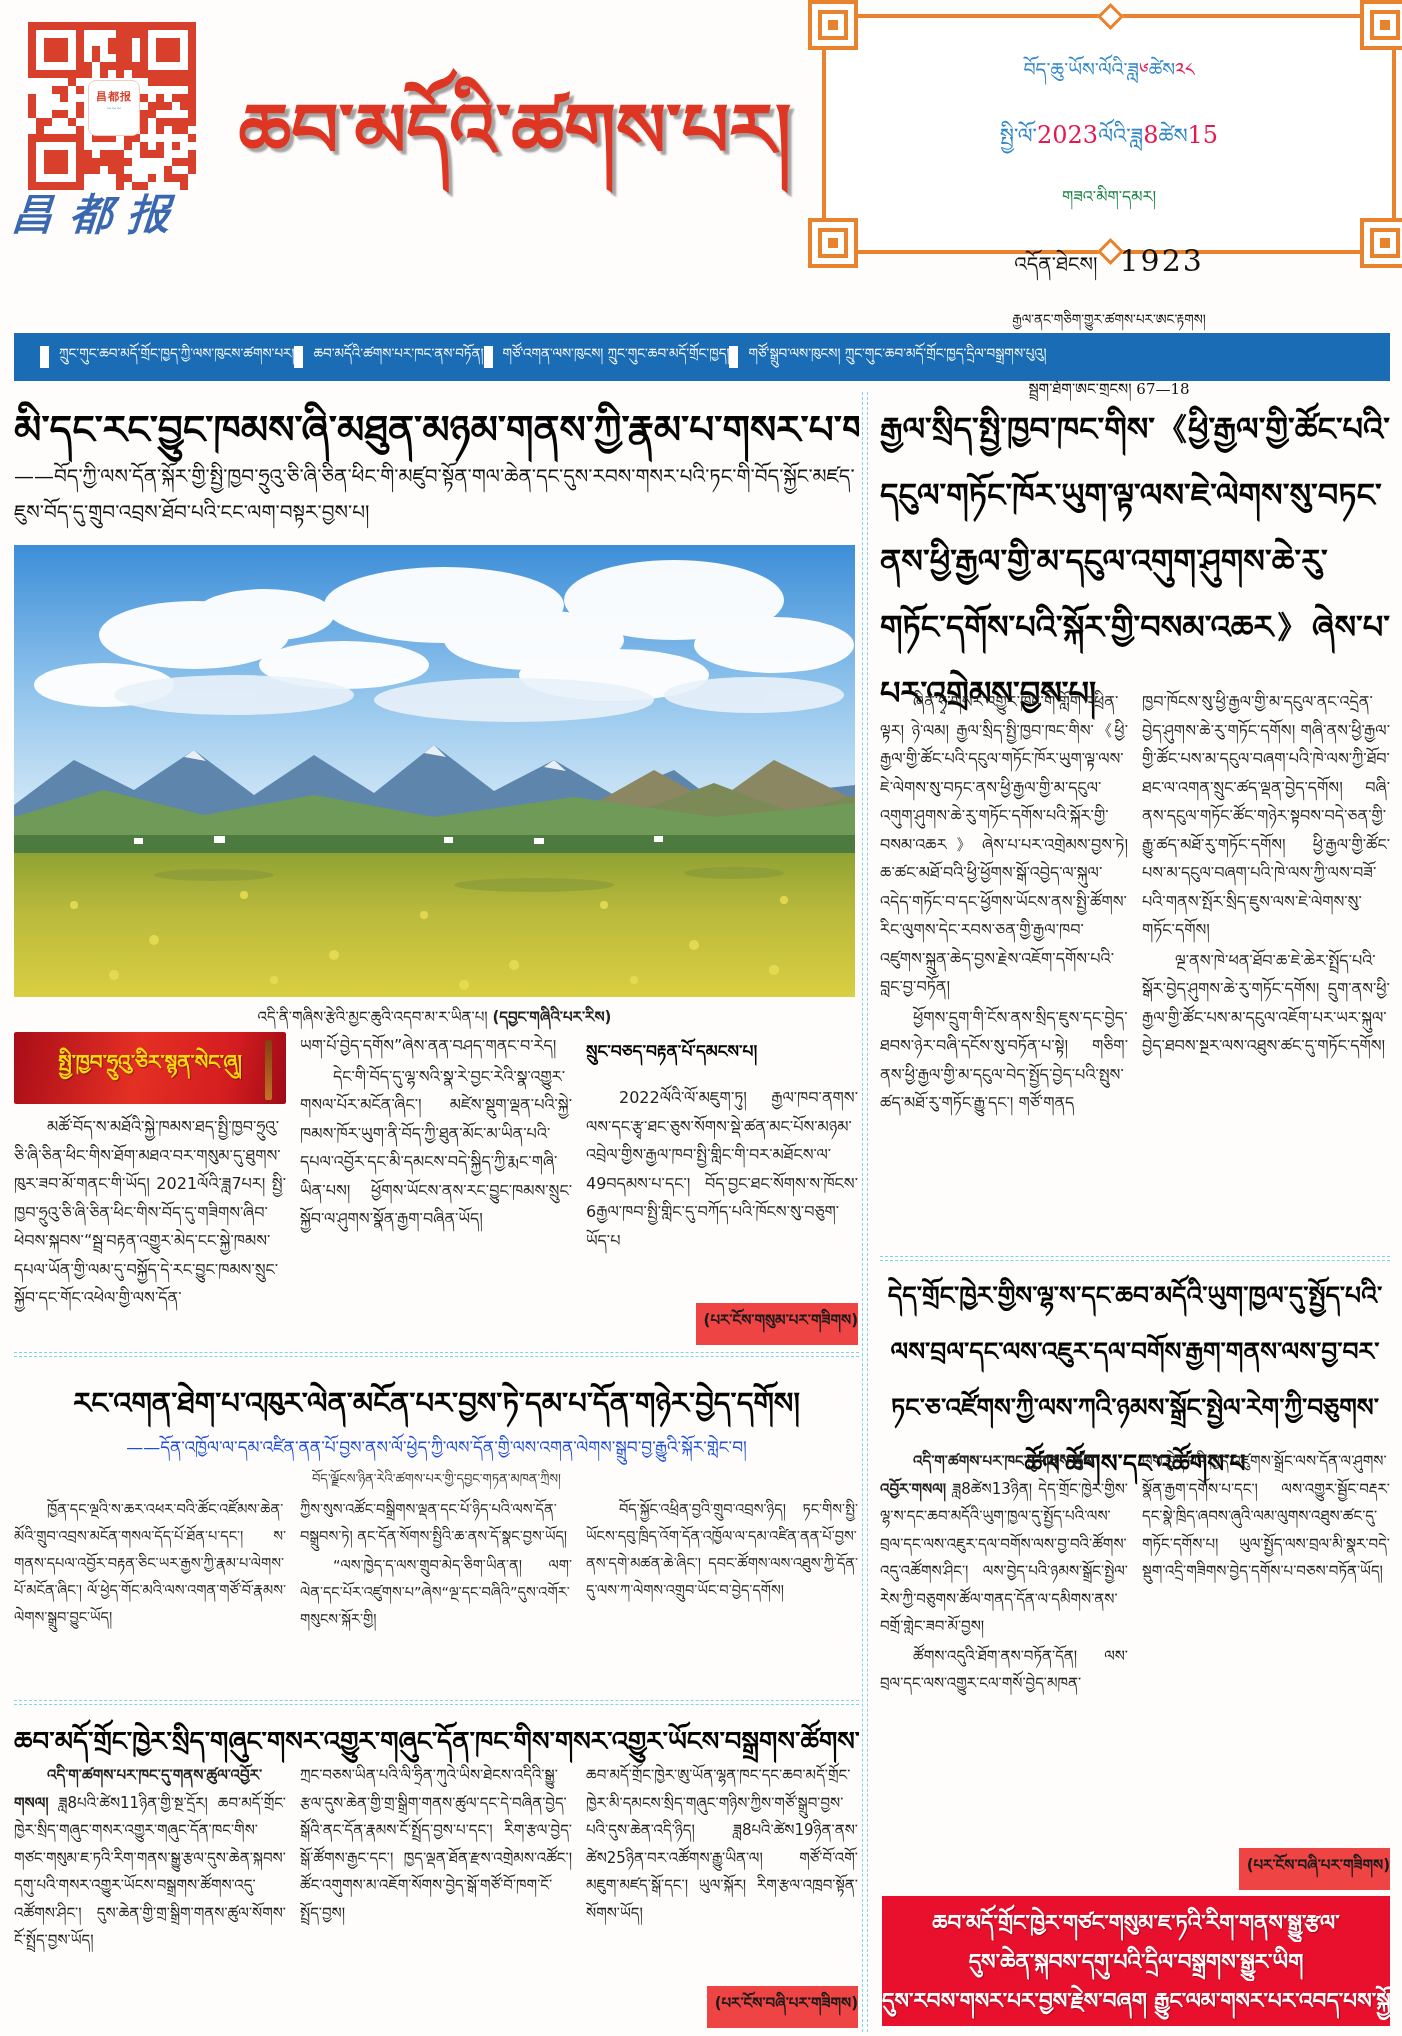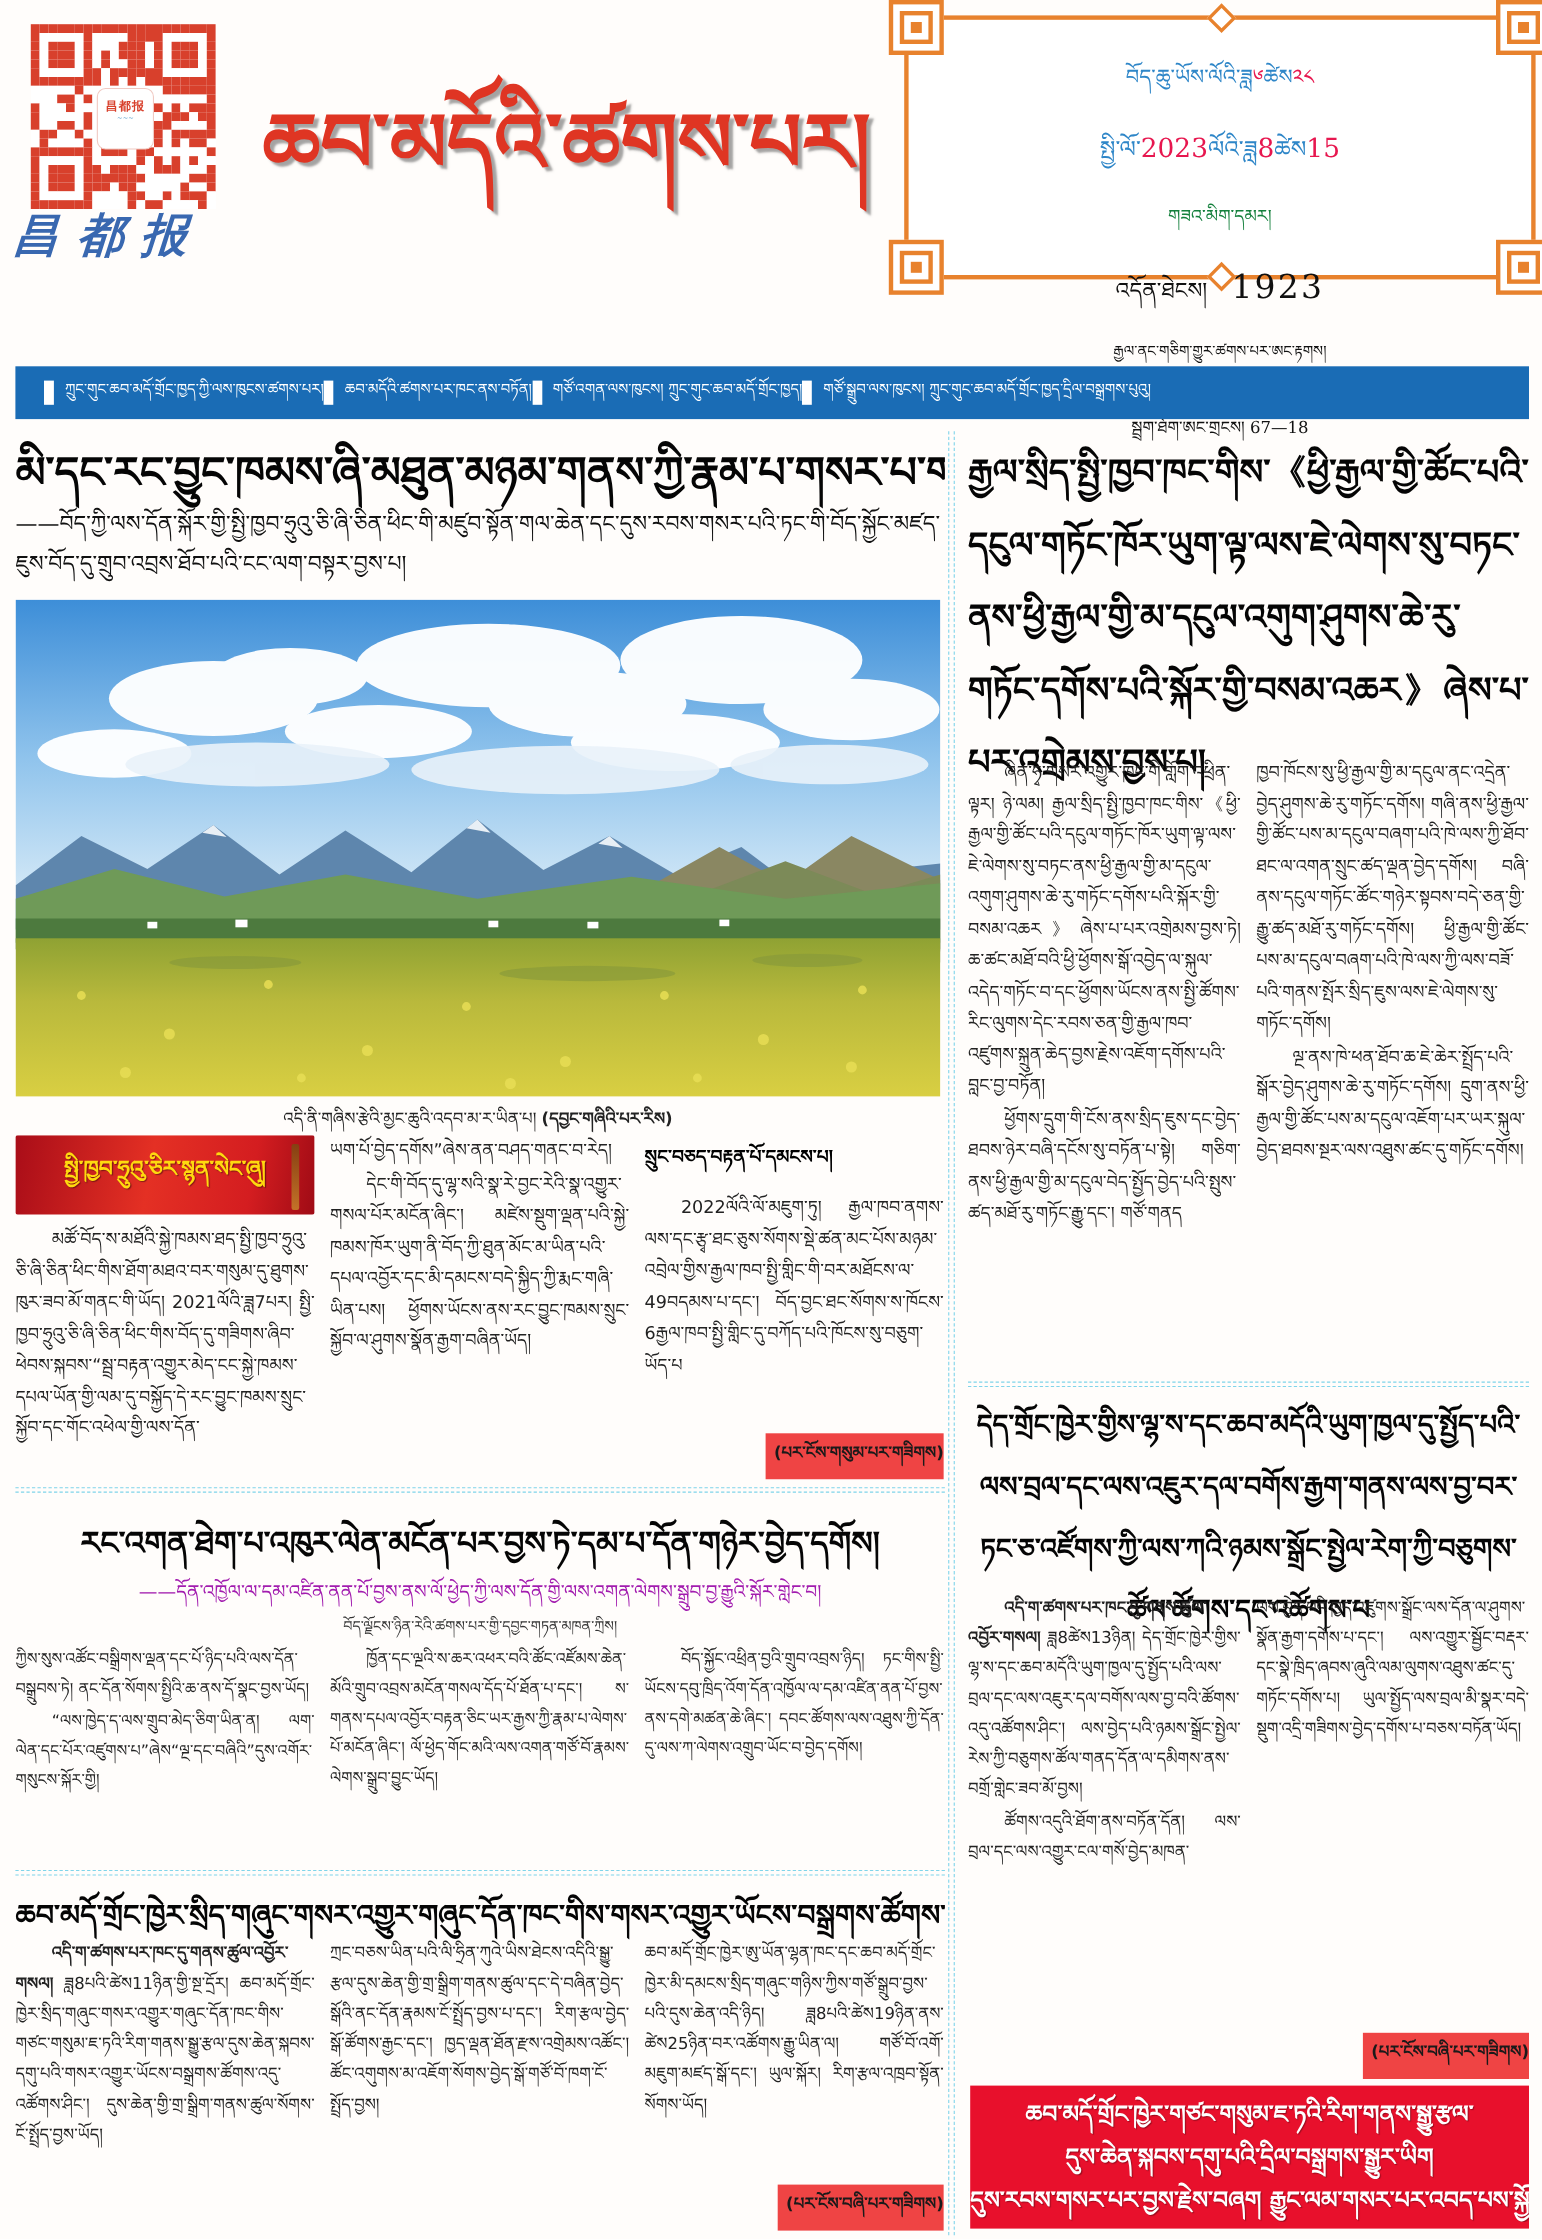--- a/index.html
+++ b/index.html
@@ -85,21 +85,21 @@
 
   
   .fin-headline{position:absolute;left:880px;top:396px;width:510px;font-size:32px;font-weight:bold;
                 line-height:66px;color:#050505;text-align:justify;}
   .fin-body{position:absolute;left:880px;top:688px;width:510px;height:560px;}
   .fin-body .col{width:248px;height:560px;}
 
   
   .mid-headline{position:absolute;left:14px;top:1370px;width:845px;text-align:center;font-size:29px;
                 font-weight:bold;color:#050505;white-space:nowrap;overflow:hidden;}
-  .mid-subtitle{position:absolute;left:14px;top:1428px;width:845px;text-align:center;font-size:17px;color:#a21caf;
+  .mid-subtitle{position:absolute;left:14px;top:1428px;width:845px;text-align:center;font-size:17px;color:#1d4ed8;
                 white-space:nowrap;overflow:hidden;}
   .mid-byline{position:absolute;left:14px;top:1464px;width:845px;text-align:center;font-size:13px;color:#333;}
   .mid-cols{position:absolute;left:14px;top:1496px;width:845px;height:198px;}
   .mid-cols .col{width:272px;height:198px;}
   .mid-cols p.body{font-size:14.5px;line-height:27px;}
 
   
   .bot-headline{position:absolute;left:14px;top:1712px;width:845px;text-align:center;font-size:26px;
                 font-weight:bold;color:#050505;white-space:nowrap;overflow:hidden;}
   .bot-cols{position:absolute;left:14px;top:1762px;width:845px;height:266px;}
@@ -727,25 +727,25 @@
       <p class="body" style="text-indent:0;">ཁྱབ་ཁོངས་སུ་ཕྱི་རྒྱལ་གྱི་མ་དངུལ་ནང་འདྲེན་བྱེད་ཤུགས་ཆེ་རུ་གཏོང་དགོས། གཞི་ནས་ཕྱི་རྒྱལ་གྱི་ཚོང་པས་མ་དངུལ་བཞག་པའི་ཁེ་ལས་ཀྱི་ཐོབ་ཐང་ལ་འགན་སྲུང་ཚད་ལྡན་བྱེད་དགོས། བཞི་ནས་དངུལ་གཏོང་ཚོང་གཉེར་སྟབས་བདེ་ཅན་གྱི་རྒྱུ་ཚད་མཐོ་རུ་གཏོང་དགོས། ཕྱི་རྒྱལ་གྱི་ཚོང་པས་མ་དངུལ་བཞག་པའི་ཁེ་ལས་ཀྱི་ལས་བཟོ་པའི་གནས་སྤོར་སྲིད་ཇུས་ལས་ཇེ་ལེགས་སུ་གཏོང་དགོས།</p>
       <p class="body">ལྔ་ནས་ཁེ་ཕན་ཐོབ་ཆ་ཇེ་ཆེར་སྤྲོད་པའི་སྒོར་བྱེད་ཤུགས་ཆེ་རུ་གཏོང་དགོས། དྲུག་ནས་ཕྱི་རྒྱལ་གྱི་ཚོང་པས་མ་དངུལ་འཇོག་པར་ཡར་སྐུལ་བྱེད་ཐབས་སྔར་ལས་འཐུས་ཚང་དུ་གཏོང་དགོས།</p>
     </div>
   </div>
 
   <div class="mid-headline">རང་འགན་ཐེག་པ་འཁུར་ལེན་མངོན་པར་བྱས་ཏེ་དམ་པ་དོན་གཉེར་བྱེད་དགོས།</div>
   <div class="mid-subtitle">——དོན་འཁྱོལ་ལ་དམ་འཛིན་ནན་པོ་བྱས་ནས་ལོ་ཕྱེད་ཀྱི་ལས་དོན་གྱི་ལས་འགན་ལེགས་སྒྲུབ་བྱ་རྒྱུའི་སྐོར་གླེང་བ།</div>
   <div class="mid-byline">བོད་ལྗོངས་ཉིན་རེའི་ཚགས་པར་གྱི་དབྱང་གཏན་མཁན་ཀྲིས།</div>
   <div class="mid-cols cols">
     <div class="col">
+      <p class="body">ཁྱོན་དང་ལྔའི་ས་ཆར་འཕར་བའི་ཚོང་འཛོམས་ཆེན་མོའི་གྲུབ་འབྲས་མངོན་གསལ་དོད་པོ་ཐོན་པ་དང་། ས་གནས་དཔལ་འབྱོར་བརྟན་ཅིང་ཡར་རྒྱས་ཀྱི་རྣམ་པ་ལེགས་པོ་མངོན་ཞིང་། ལོ་ཕྱེད་གོང་མའི་ལས་འགན་གཙོ་བོ་རྣམས་ལེགས་སྒྲུབ་བྱུང་ཡོད།</p>
+    </div>
+    <div class="col">
       <p class="body" style="text-indent:0;">ཀྱིས་སུས་འཚོང་བསྒྲིགས་ལྡན་དང་པོ་ཉིད་པའི་ལས་དོན་བསྒྲུབས་ཏེ། ནང་དོན་སོགས་སྤྱིའི་ཆ་ནས་དོ་སྣང་བྱས་ཡོད།</p>
       <p class="body">“ལས་ཁྱེད་ད་ལས་གྲུབ་མེད་ཅིག་ཡིན་ན། ལག་ལེན་དང་པོར་འཛུགས་པ”ཞེས“ལྔ་དང་བཞིའི”དུས་འགོར་གསུངས་སྐོར་གྱི།</p>
-    </div>
-    <div class="col">
-      <p class="body">ཁྱོན་དང་ལྔའི་ས་ཆར་འཕར་བའི་ཚོང་འཛོམས་ཆེན་མོའི་གྲུབ་འབྲས་མངོན་གསལ་དོད་པོ་ཐོན་པ་དང་། ས་གནས་དཔལ་འབྱོར་བརྟན་ཅིང་ཡར་རྒྱས་ཀྱི་རྣམ་པ་ལེགས་པོ་མངོན་ཞིང་། ལོ་ཕྱེད་གོང་མའི་ལས་འགན་གཙོ་བོ་རྣམས་ལེགས་སྒྲུབ་བྱུང་ཡོད།</p>
     </div>
     <div class="col">
       <p class="body">བོད་སྐྱོང་འཕྲིན་བྱའི་གྲུབ་འབྲས་ཉིད། ཏང་གིས་སྤྱི་ཡོངས་དབུ་ཁྲིད་འོག་དོན་འཁྱོལ་ལ་དམ་འཛིན་ནན་པོ་བྱས་ནས་དགེ་མཚན་ཆེ་ཞིང་། དབང་ཚོགས་ལས་འཐུས་ཀྱི་དོན་དུ་ལས་ཀ་ལེགས་འགྲུབ་ཡོང་བ་བྱེད་དགོས།</p>
     </div>
   </div>
 
   <div class="bot-headline">ཆབ་མདོ་གྲོང་ཁྱེར་སྲིད་གཞུང་གསར་འགྱུར་གཞུང་དོན་ཁང་གིས་གསར་འགྱུར་ཡོངས་བསྒྲགས་ཚོགས་འདུ་འཚོགས་པ།</div>
   <div class="bot-cols cols">
     <div class="col">
       <p class="body"><b>འདི་ག་ཚགས་པར་ཁང་དུ་གནས་ཚུལ་འབྱོར་གསལ།</b><span> ཟླ8པའི་ཚེས11ཉིན་གྱི་སྔ་དྲོར། ཆབ་མདོ་གྲོང་ཁྱེར་སྲིད་གཞུང་གསར་འགྱུར་གཞུང་དོན་ཁང་གིས་གཙང་གསུམ་ཇ་ཏའི་རིག་གནས་སྒྱུ་རྩལ་དུས་ཆེན་སྐབས་དགུ་པའི་གསར་འགྱུར་ཡོངས་བསྒྲགས་ཚོགས་འདུ་འཚོགས་ཤིང་། དུས་ཆེན་གྱི་གྲ་སྒྲིག་གནས་ཚུལ་སོགས་ངོ་སྤྲོད་བྱས་ཡོད།</span></p>

